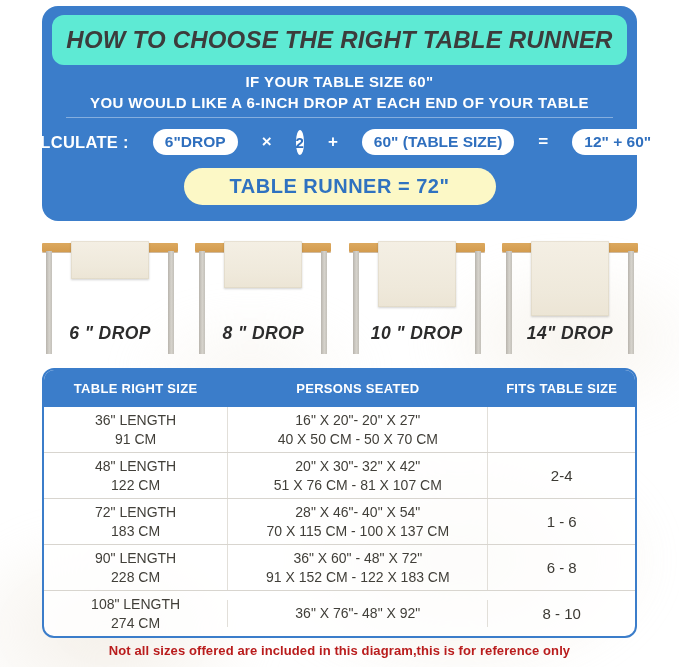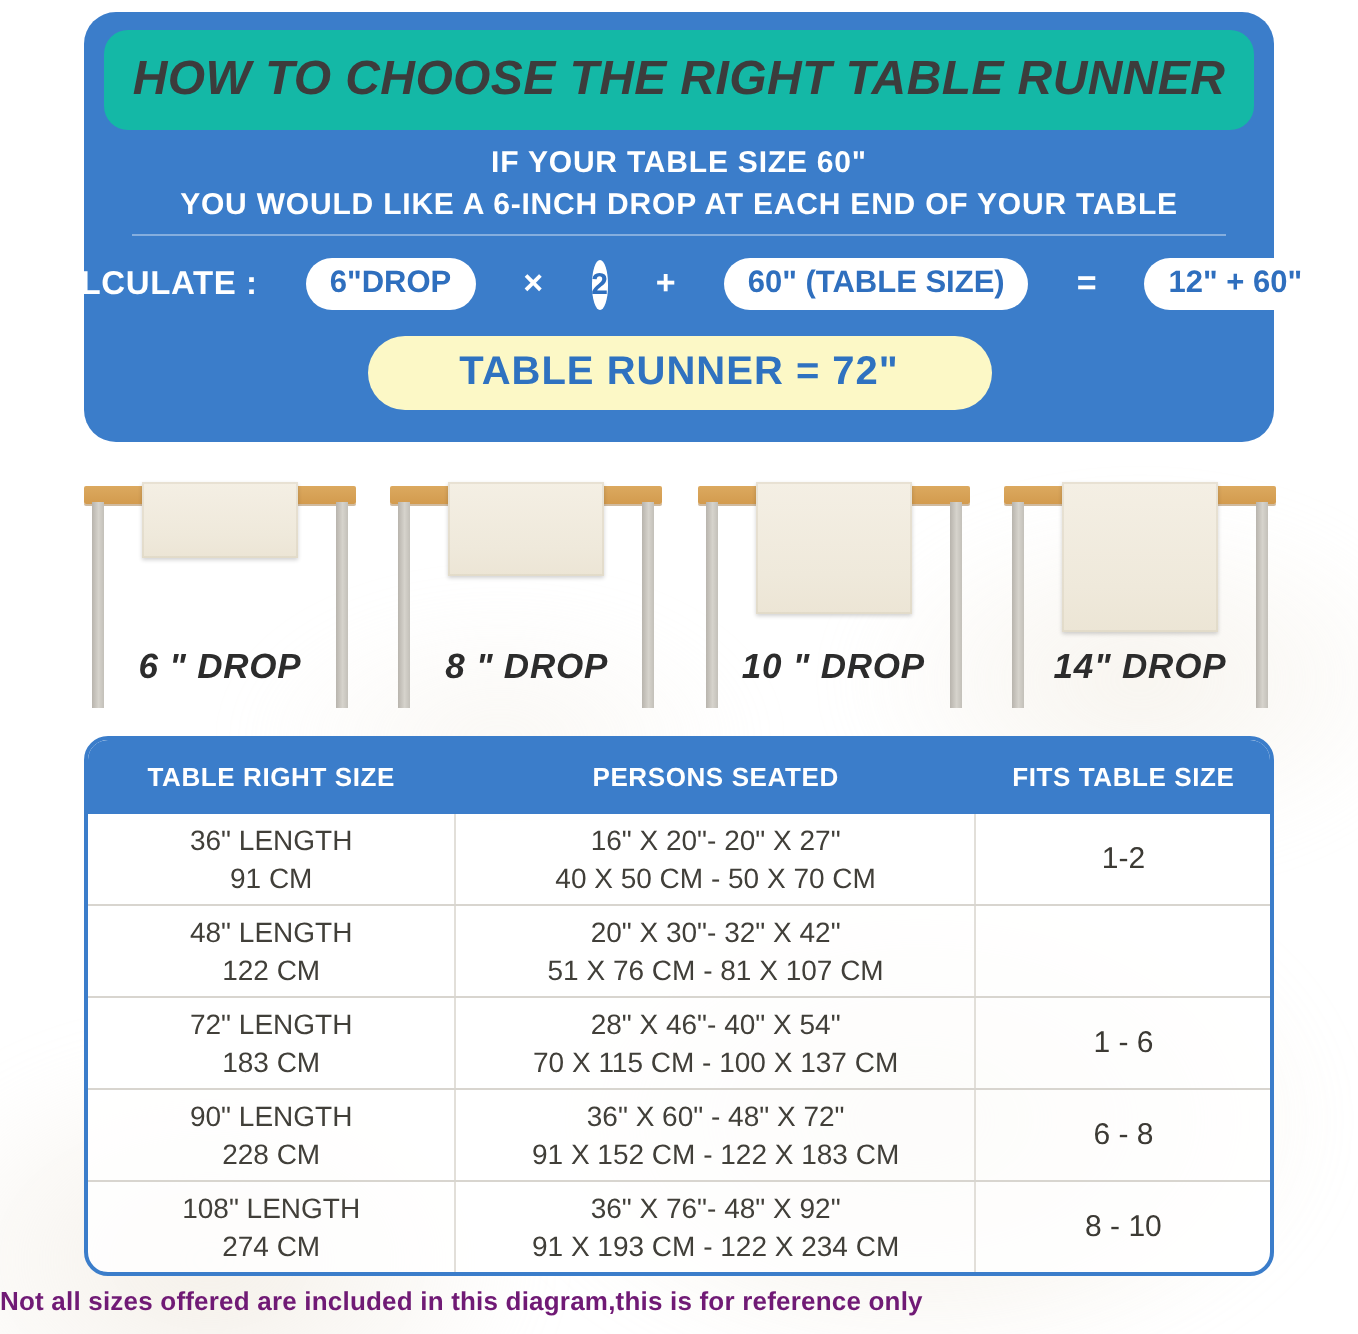--- a/index.html
+++ b/index.html
@@ -15,21 +15,21 @@
   .blob3{left:420px;top:250px;width:300px;height:180px;background:radial-gradient(closest-side,#eee7da,transparent);opacity:.45;}
   .blob4{left:120px;top:300px;width:260px;height:140px;background:radial-gradient(closest-side,#f0eae0,transparent);opacity:.35;}
 
   
   .blue-panel{
     position:absolute;left:42px;top:6px;width:595px;height:215px;
     background:#3b7dca;border-radius:16px;
   }
   .title-banner{
     position:absolute;left:10px;right:10px;top:9px;height:50px;
-    background:#14b8a6;border-radius:12px;
+    background:#5eead4;border-radius:12px;
     display:flex;align-items:center;justify-content:center;
   }
   .title-banner span{
     font-size:24px;font-weight:800;font-style:italic;color:#3c3c3c;
     letter-spacing:.2px;white-space:nowrap;
   }
   .intro-line{
     position:absolute;left:0;right:0;text-align:center;color:#ffffff;
     font-weight:bold;font-size:15px;letter-spacing:.4px;white-space:nowrap;
   }
@@ -110,22 +110,22 @@
   }
   .trow + .trow{border-top:1px solid #d8d5cf;}
   .tcell{
     text-align:center;color:#413f39;font-size:14px;line-height:1.32;
     padding:4px 2px;white-space:nowrap;
   }
   .tcell.mid{border-left:1px solid #e2dfd9;border-right:1px solid #e2dfd9;}
   .persons{font-size:15px;color:#3c3a34;}
 
   .note{
-    position:absolute;left:0;right:0;top:643px;
-    font-size:13px;font-weight:bold;color:#701a75;letter-spacing:.1px;white-space:nowrap;
+    position:absolute;left:0;right:0;top:643px;text-align:center;
+    font-size:13px;font-weight:bold;color:#b91c1c;letter-spacing:.1px;white-space:nowrap;
   }
 </style>
 </head>
 <body>
 
 <div class="canvas">
   <div class="blob blob1"></div>
   <div class="blob blob2"></div>
   <div class="blob blob3"></div>
   <div class="blob blob4"></div>
@@ -194,32 +194,32 @@
 
     <div class="trow">
       <div class="tcell">
         <div>36" LENGTH</div>
         <div>91 CM</div>
       </div>
       <div class="tcell mid">
         <div>16" X 20"- 20" X 27"</div>
         <div>40 X 50 CM - 50 X 70 CM</div>
       </div>
-      <div class="tcell persons">1-2</div>
     </div>
 
     <div class="trow">
       <div class="tcell">
         <div>48" LENGTH</div>
         <div>122 CM</div>
       </div>
       <div class="tcell mid">
         <div>20" X 30"- 32" X 42"</div>
         <div>51 X 76 CM - 81 X 107 CM</div>
       </div>
+      <div class="tcell persons">2-4</div>
     </div>
 
     <div class="trow">
       <div class="tcell">
         <div>72" LENGTH</div>
         <div>183 CM</div>
       </div>
       <div class="tcell mid">
         <div>28" X 46"- 40" X 54"</div>
         <div>70 X 115 CM - 100 X 137 CM</div>
@@ -239,20 +239,19 @@
       <div class="tcell persons">6 - 8</div>
     </div>
 
     <div class="trow">
       <div class="tcell">
         <div>108" LENGTH</div>
         <div>274 CM</div>
       </div>
       <div class="tcell mid">
         <div>36" X 76"- 48" X 92"</div>
-        <div>91 X 193 CM - 122 X 234 CM</div>
       </div>
       <div class="tcell persons">8 - 10</div>
     </div>
   </div>
 
   <div class="note">Not all sizes offered are included in this diagram,this is for reference only</div>
 </div>
 
 </body></html>

